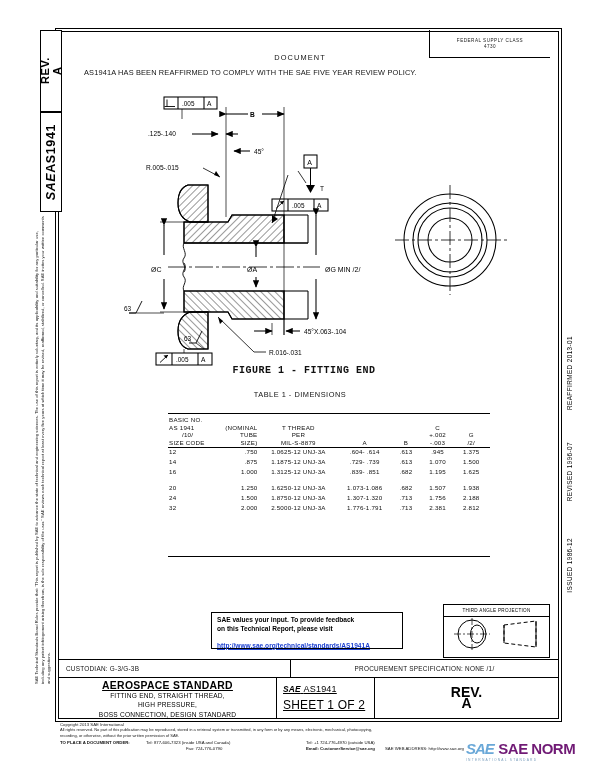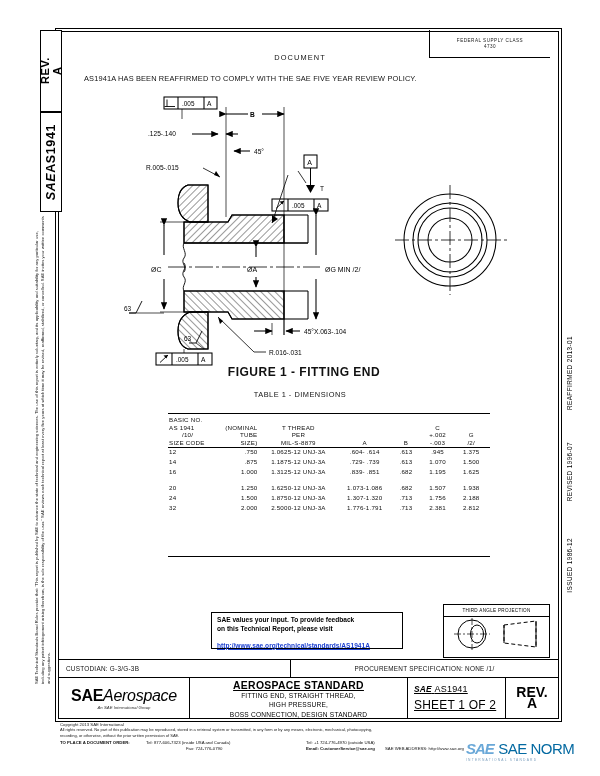--- a/index.html
+++ b/index.html
@@ -69,33 +69,33 @@
     display:flex;flex-direction:column;align-items:center;justify-content:center;
   }
   .fsc div{font-size:4.6px;letter-spacing:.5px;line-height:6px;color:#222;}
 
   
   .rationale-title{
     position:absolute;left:0;right:0;top:53px;text-align:center;
     font-size:7.4px;letter-spacing:1.1px;color:#111;
   }
   .rationale-body{
-    position:absolute;left:84px;top:74px;font-size:7.4px;letter-spacing:.15px;color:#111;
+    position:absolute;left:84px;top:68px;font-size:7.4px;letter-spacing:.15px;color:#111;
   }
 
   
   .dwg{position:absolute;left:120px;top:95px;width:300px;height:270px;}
   .dwg svg{display:block;}
 
   .circleview{position:absolute;left:385px;top:175px;width:130px;height:130px;}
 
   
   .fig-cap{
     position:absolute;left:8px;right:0;top:365px;text-align:center;
-    font-size:12px;font-weight:bold;letter-spacing:.5px;color:#111;
+    font-size:10px;font-weight:bold;letter-spacing:.5px;color:#111;font-family:Liberation Mono, monospace;
   }
   .tbl-cap{
     position:absolute;left:0;right:0;top:390px;text-align:center;
     font-size:7.4px;letter-spacing:.5px;color:#111;
   }
 
   
   .tbl{
     position:absolute;left:168px;top:416px;width:320px;
     font-size:6.2px;color:#111;border-collapse:collapse;
@@ -190,21 +190,21 @@
   .footer .ord{display:flex;margin-top:2px;}
   .footer .ord .col{font-size:4.3px;line-height:6px;color:#111;}
   .footer .ord .col b{font-weight:bold;}
   .footer .ord .c-a2{width:86px;font-weight:bold;}
   .footer .ord .c-b2{width:160px;}
   .footer .ord .c-c2{width:180px;}
 
   
   .wm{position:absolute;left:466px;top:740px;width:128px;height:32px;}
   .wm .w1{font-size:15px;font-weight:bold;font-style:italic;color:#6aa8d8;letter-spacing:-1px;}
-  .wm .w2{font-size:15px;font-weight:normal;color:#0369a1;letter-spacing:-0.5px;}
+  .wm .w2{font-size:15px;font-weight:bold;color:#701a75;letter-spacing:-0.5px;}
   .wm .w3{font-size:3.3px;color:#7c9fbd;letter-spacing:1.2px;}
 </style>
 </head>
 <body>
 
 <div class="page">
 
   <div class="frame"></div>
   <div class="frame-inner"></div>
 
@@ -528,24 +528,20 @@
   <div class="cust-row">
     <div class="cust-l">
       <span>CUSTODIAN: G-3/G-3B</span>
     </div>
     <div class="cust-r">
       <span>PROCUREMENT SPECIFICATION: NONE /1/</span>
     </div>
   </div>
 
   <div class="title-row">
-    <div class="tb-logo">
-      <div class="logo-main"><b>SAE</b><i>Aerospace</i></div>
-      <div class="logo-sub">An SAE International Group</div>
-    </div>
     <div class="tb-mid">
       <div class="h">AEROSPACE STANDARD</div>
       <div class="s">FITTING END, STRAIGHT THREAD,</div>
       <div class="s">HIGH PRESSURE,</div>
       <div class="s">BOSS CONNECTION, DESIGN STANDARD</div>
     </div>
     <div class="tb-num">
       <div class="n"><b>SAE</b>&nbsp;<span>AS1941</span></div>
       <div class="sh">SHEET 1 OF 2</div>
     </div>

